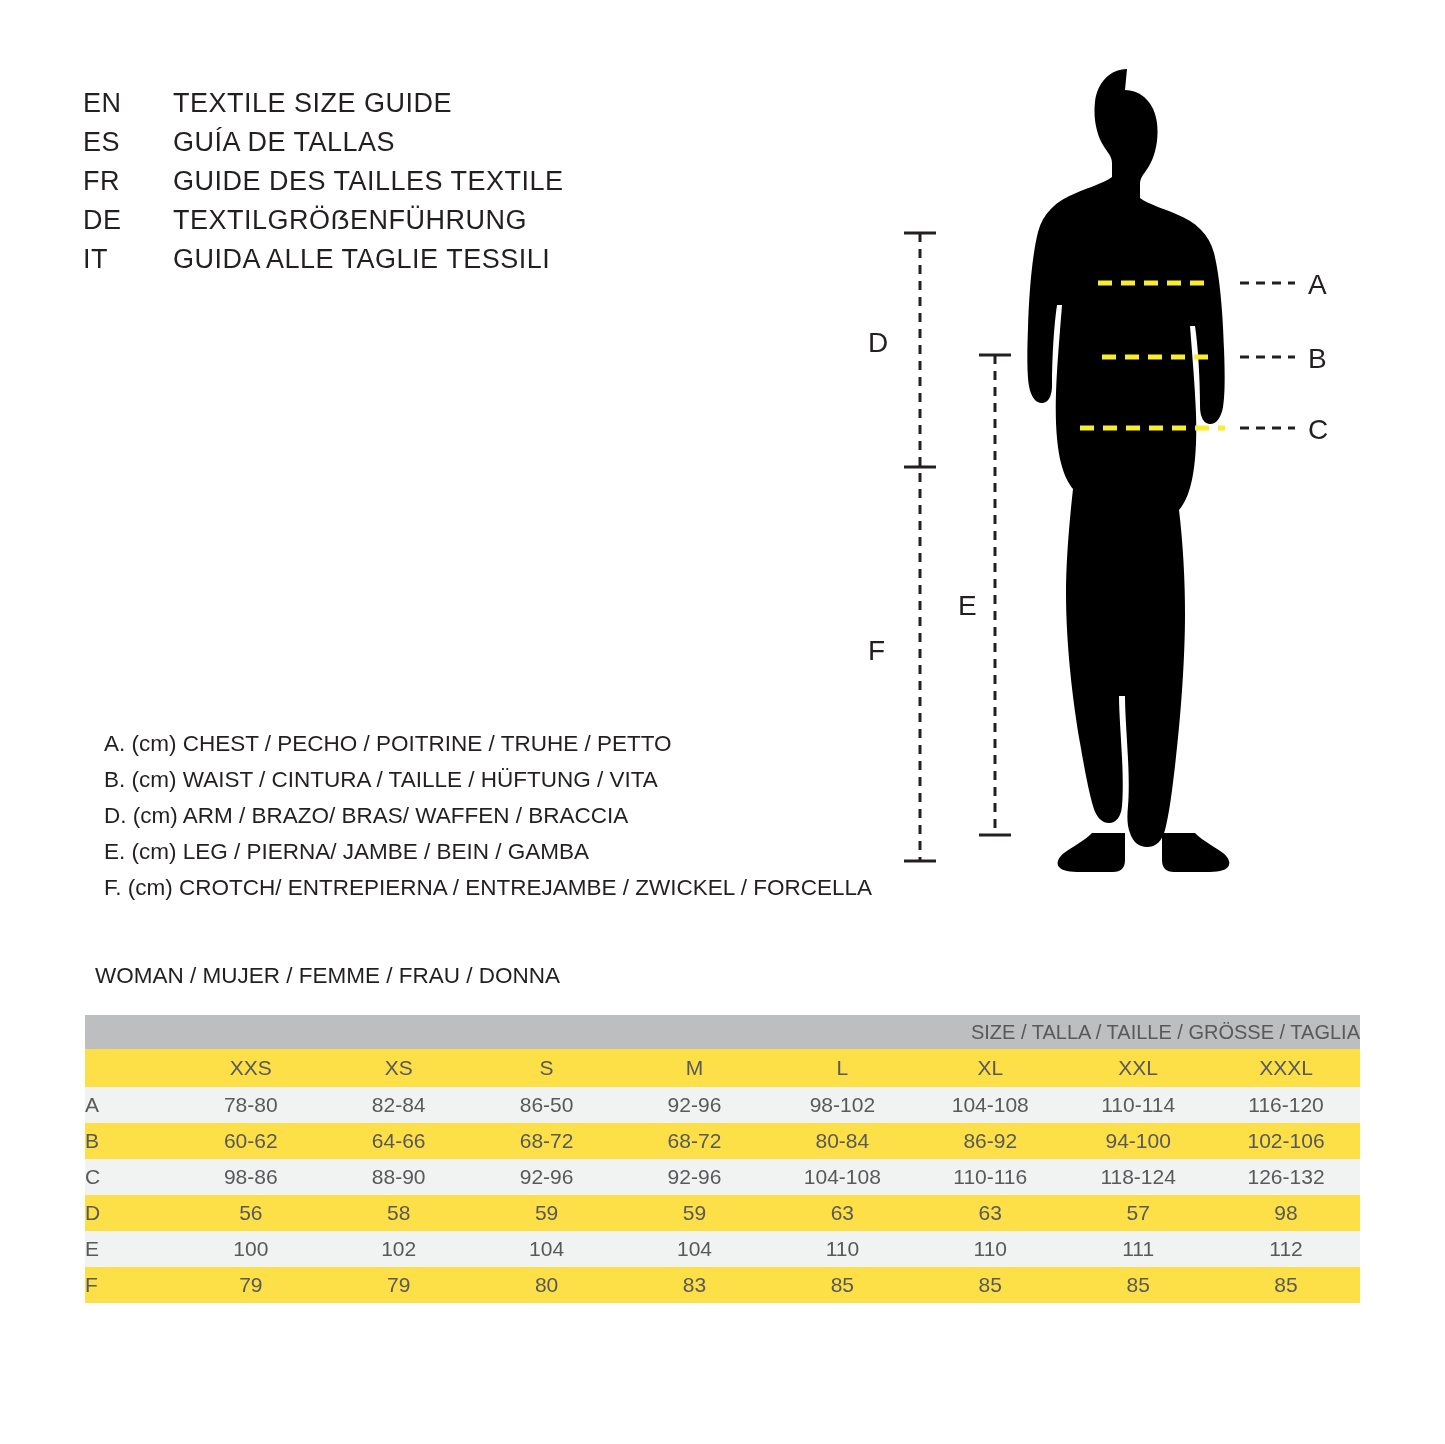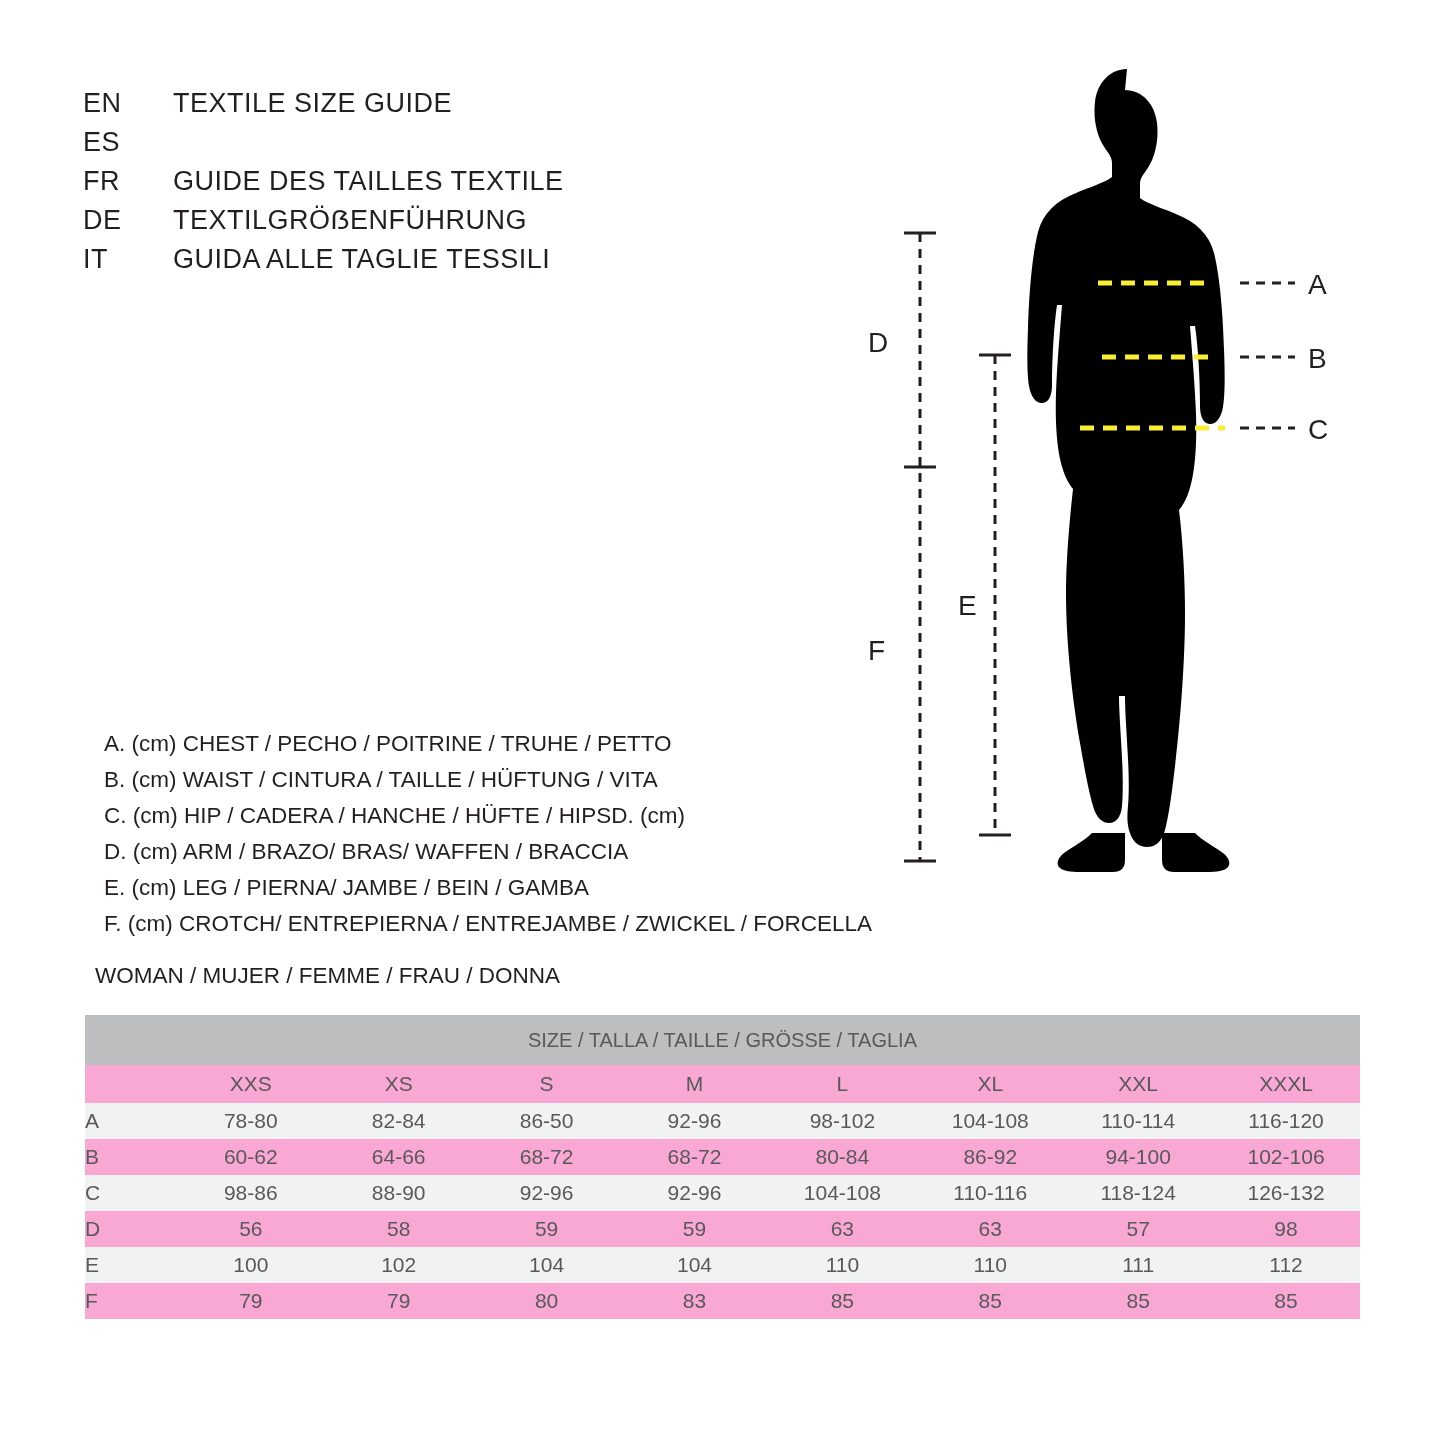--- a/index.html
+++ b/index.html
@@ -72,36 +72,36 @@
     font-size: 21px;
     color: #58595b;
   }
   #size-table td, #size-table th {
     padding: 0;
     font-weight: normal;
   }
   .tbl-head-row td {
     background: #bcbec0;
     color: #58595b;
-    height: 50px;
+    height: 34px;
     font-size: 20px;
-    text-align: center;
+    text-align: right;
     padding-left: 14px;
   }
   .tbl-cols-row td {
     height: 38px;
     text-align: center;
     font-size: 21px;
     color: #58595b;
   }
   .row-shaded td {
     background: #f1f2f2;
   }
   .row-plain td {
-    background: #f9a8d4;
+    background: #fde047;
   }
   .data-row td {
     height: 36px;
     text-align: center;
     vertical-align: middle;
   }
   .rowlabel {
     text-align: left !important;
     padding-left: 14px;
     width: 82px;
@@ -123,20 +123,21 @@
 </head>
 <body>
 
 <div id="title-block">
   <div class="title-row">
     <span class="title-lang">EN</span>
     <span class="title-text">TEXTILE SIZE GUIDE</span>
   </div>
   <div class="title-row">
     <span class="title-lang">ES</span>
+    <span class="title-text">GUÍA DE TALLAS</span>
   </div>
   <div class="title-row">
     <span class="title-lang">FR</span>
     <span class="title-text">GUIDE DES TAILLES TEXTILE</span>
   </div>
   <div class="title-row">
     <span class="title-lang">DE</span>
     <span class="title-text">TEXTILGRÖẞENFÜHRUNG</span>
   </div>
   <div class="title-row">
@@ -201,21 +202,20 @@
       <text x="28" y="297">D</text>
       <text x="118" y="560">E</text>
       <text x="28" y="605">F</text>
     </g>
   </svg>
 </div>
 
 <div id="legend-block">
   <div class="legend-row">A. (cm) CHEST / PECHO / POITRINE / TRUHE / PETTO</div>
   <div class="legend-row">B. (cm) WAIST / CINTURA / TAILLE / HÜFTUNG / VITA</div>
-  <div class="legend-row">C. (cm) HIP / CADERA / HANCHE / HÜFTE / HIPSD. (cm)</div>
   <div class="legend-row">D. (cm) ARM / BRAZO/ BRAS/ WAFFEN / BRACCIA</div>
   <div class="legend-row">E. (cm) LEG / PIERNA/ JAMBE / BEIN / GAMBA</div>
   <div class="legend-row">F. (cm) CROTCH/ ENTREPIERNA / ENTREJAMBE / ZWICKEL / FORCELLA</div>
 </div>
 
 <div id="gender-label">WOMAN / MUJER / FEMME / FRAU / DONNA</div>
 
 <table id="size-table">
   <tbody>
     <tr class="tbl-head-row">

